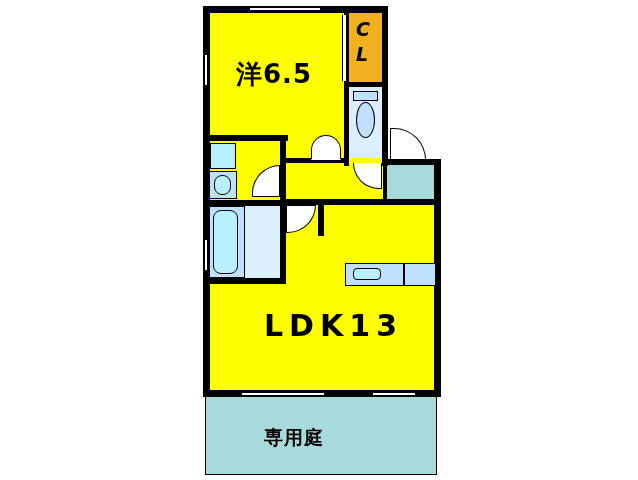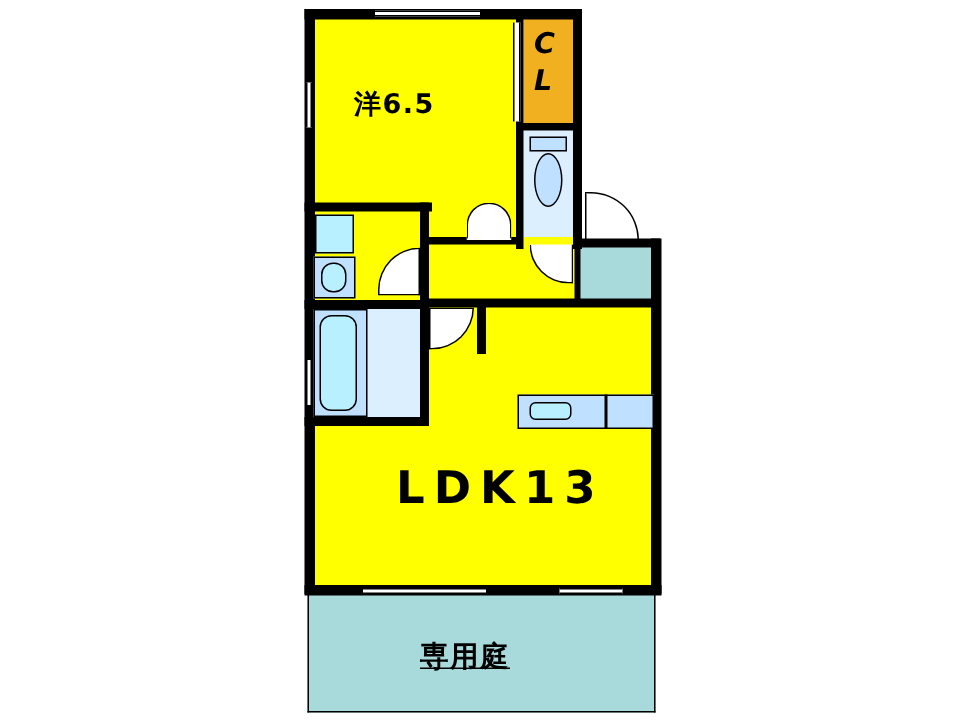--- a/index.html
+++ b/index.html
@@ -14,21 +14,21 @@
   .teal{background:#a8dadc;}
   .win{background:#fff;border-top:1px solid #000;border-bottom:1px solid #000;}
   .winv{background:#fff;border-left:1px solid #000;border-right:1px solid #000;}
   .door-arc{position:absolute;box-sizing:border-box;background:#fff;border:1px solid #000;}
   .label{position:absolute;font-weight:bold;color:#000;white-space:nowrap;}
 </style>
 </head>
 <body>
 
 <div class="abs teal" style="left:205px;top:395px;width:232px;height:80px;border:1.5px solid #000;border-top:none;"></div>
-<div class="label" style="left:280px;top:425px;font-size:19px;letter-spacing:1px;text-decoration:underline;">専用庭</div>
+<div class="label" style="left:264px;top:425px;font-size:19px;letter-spacing:1px;">専用庭</div>
 
 <div class="abs yellow" style="left:204px;top:8px;width:144px;height:155px;"></div>
 
 <div class="abs cl" style="left:349px;top:10px;width:33px;height:74px;"></div>
 
 <div class="abs yellow" style="left:245px;top:140px;width:140px;height:60px;"></div>
 
 <div class="abs yellow" style="left:204px;top:200px;width:234px;height:195px;"></div>
 
 <div class="abs lightblue" style="left:347px;top:86px;width:36px;height:72px;"></div>
@@ -78,16 +78,16 @@
 <div class="abs fixture" style="left:209px;top:206px;width:36px;height:72px;"></div>
 <div class="abs fixture-in" style="left:213px;top:210px;width:25px;height:64px;border-radius:8px;"></div>
 
 <div class="abs fixture" style="left:353px;top:91px;width:25px;height:10px;"></div>
 <div class="abs fixture" style="left:356px;top:102px;width:19px;height:36px;border-radius:50%;"></div>
 
 <div class="abs fixture" style="left:345px;top:263px;width:91px;height:23px;"></div>
 <div class="abs" style="left:403px;top:263px;width:1.5px;height:23px;background:#000;"></div>
 <div class="abs fixture-in" style="left:353px;top:268px;width:28px;height:12px;border-radius:4px;"></div>
 
-<div class="label" style="left:236px;top:57px;font-size:18px;letter-spacing:1px;">洋6.5</div>
+<div class="label" style="left:236px;top:57px;font-size:26px;letter-spacing:1px;">洋6.5</div>
 <div class="label" style="left:356px;top:18px;font-size:19px;font-style:italic;">C</div>
 <div class="label" style="left:356px;top:43px;font-size:19px;font-style:italic;">L</div>
 <div class="label" style="left:264px;top:308px;font-size:30px;letter-spacing:6px;">LDK13</div>
 
 </body></html>

